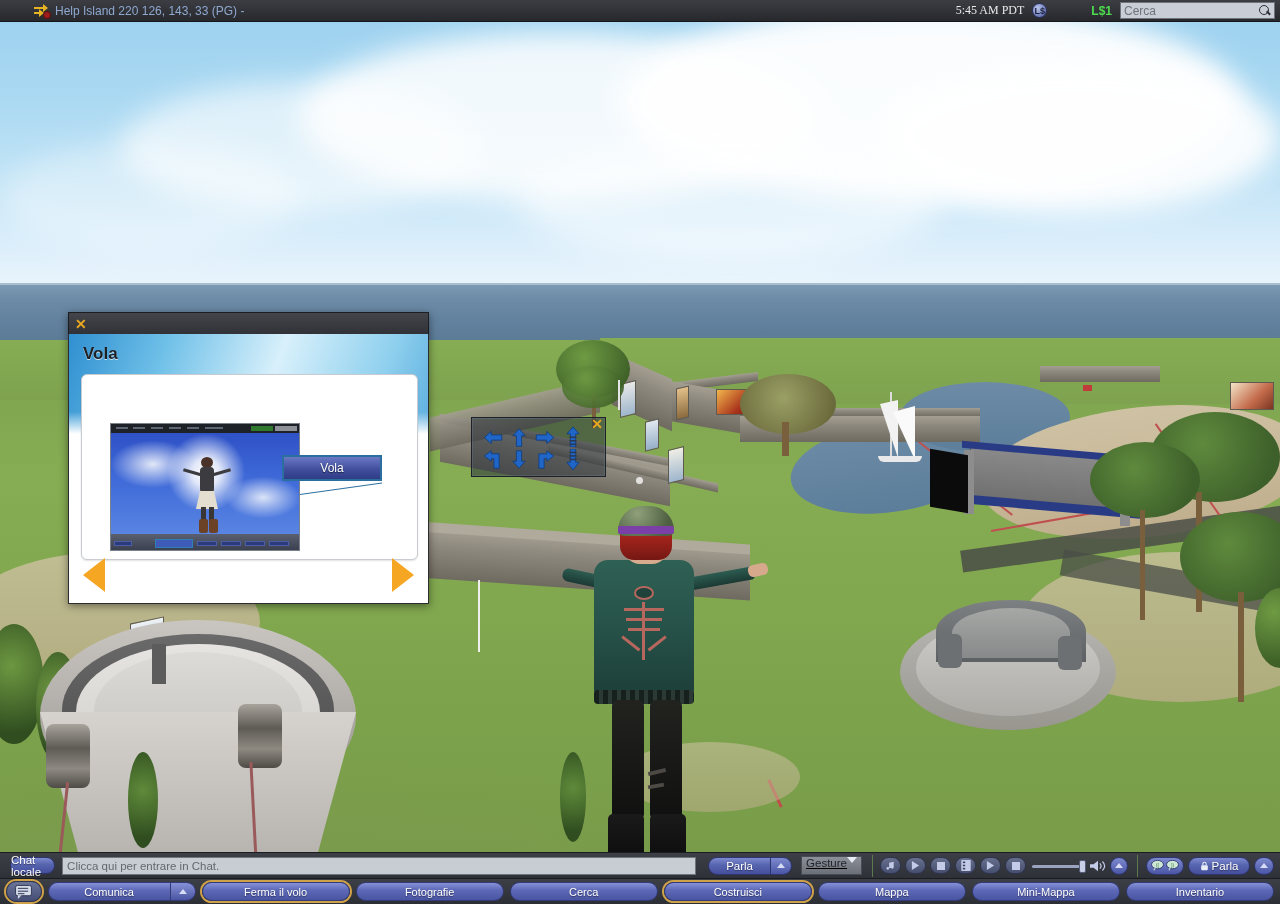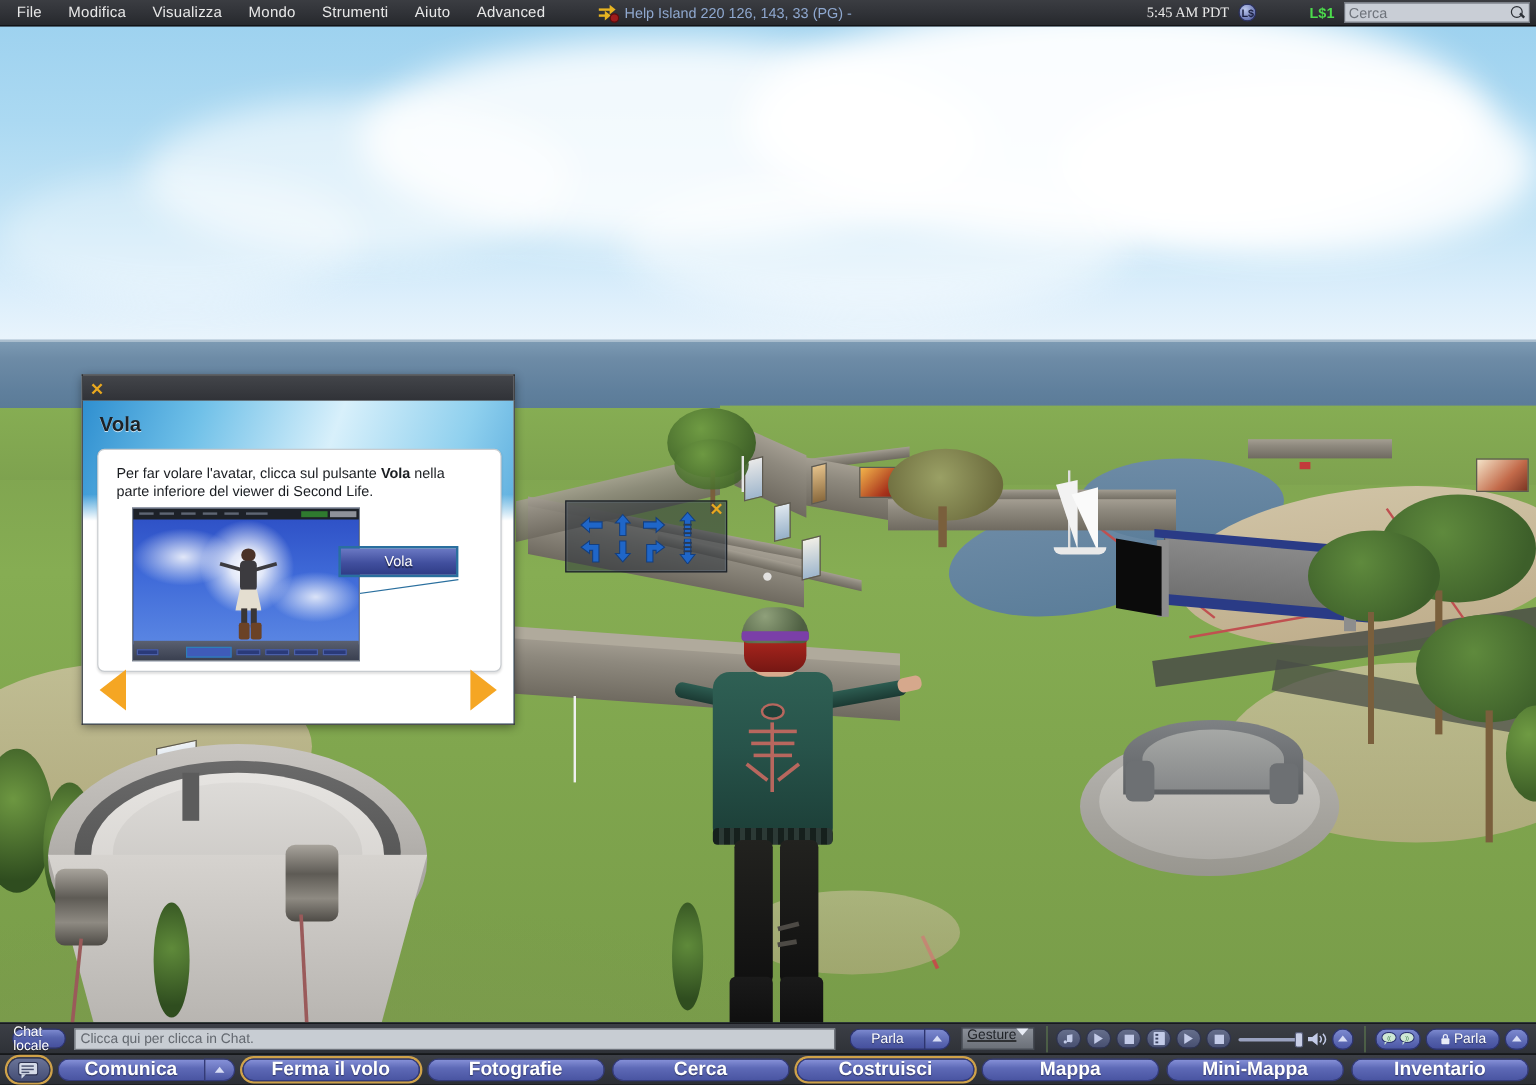--- a/index.html
+++ b/index.html
@@ -271,24 +271,23 @@
   
   #toolbar {
     position:absolute;left:0;top:878px;width:1280px;height:26px;
     background:linear-gradient(180deg,#3c3f46,#2b2e34);
     border-top:1px solid #1a1c20;
     display:flex;align-items:center;gap:6px;padding:0 6px; z-index:55;
   }
   .tbtn {
     height:19px; border-radius:10px;
     background:linear-gradient(180deg,#8691d8 0%,#5d69b6 42%,#4a55a2 100%);
-    border:1px solid #333a78; color:#fff; font-size:16px;
+    border:1px solid #333a78; color:#fff; font-size:11px;
     display:flex;align-items:center;justify-content:center;cursor:pointer;
     text-shadow:0 1px 1px rgba(0,0,0,.45);
-    font-weight:bold;
   }
   .tbtn.hl { box-shadow:0 0 0 2px #cfa24a; }
   #tb-im {
     width:36px;height:21px;border-radius:11px;
     background:linear-gradient(180deg,#6a7498,#444d74);
     border:1px solid #2f3550; box-shadow:0 0 0 2px #cfa24a;
     display:flex;align-items:center;justify-content:center;cursor:pointer;
   }
   #tb-comunica-group { display:flex;align-items:center; }
   #tb-comunica { width:122px; border-radius:10px 0 0 10px; border-right:none; }
@@ -297,29 +296,20 @@
     background:linear-gradient(180deg,#8691d8,#4a55a2); border:1px solid #333a78;
     display:flex;align-items:center;justify-content:center;cursor:pointer;
   }
 </style>
 </head>
 <body>
 
 <div id="app">
 
   <div id="menubar">
-    <div id="menu-left">
-      <div class="menu-item">File</div>
-      <div class="menu-item">Modifica</div>
-      <div class="menu-item">Visualizza</div>
-      <div class="menu-item">Mondo</div>
-      <div class="menu-item">Strumenti</div>
-      <div class="menu-item">Aiuto</div>
-      <div class="menu-item">Advanced</div>
-    </div>
     <div id="location-group">
       <div class="loc-icon">
         <div class="arr"></div>
           <div class="arr arr2"></div>
           <div class="dot"></div>
       </div>
       <div id="location-text">Help Island 220 126, 143, 33 (PG) -</div>
     </div>
     <div id="menu-right">
       <div id="clock">5:45 AM PDT</div>
@@ -540,23 +530,20 @@
   </div>
 
   <div id="tutorial">
     <div id="tut-title">
       <div id="tut-close">✕</div>
     </div>
     <div id="tut-body">
       <div id="tut-heading">Vola</div>
 
       <div id="tut-card">
-        <div id="tut-text">
-          <span>Per far volare l'avatar, clicca sul pulsante </span><b>Vola</b><span> nella parte inferiore del viewer di Second Life.</span>
-        </div>
 
         <svg id="callout-lines">
           <line x1="62" y1="134" x2="200" y2="84" stroke="#2a6f9e" stroke-width="1"></line>
           <line x1="62" y1="136" x2="200" y2="104" stroke="#2a6f9e" stroke-width="1"></line>
           <line x1="86" y1="138" x2="300" y2="108" stroke="#2a6f9e" stroke-width="1"></line>
         </svg>
 
         <div id="illus">
           <div id="illus-top">
             <div class="mini-m" style="left:5px;"></div>
@@ -596,21 +583,21 @@
         </div>
       </div>
 
       <div class="tri" id="tut-prev"></div>
       <div class="tri" id="tut-next"></div>
     </div>
   </div>
 
   <div id="chatbar">
     <div class="pill" id="chat-local">Chat locale</div>
-    <div id="chat-input" placeholder="Clicca qui per entrare in Chat.">Clicca qui per clicca in Chat.</div>
+    <div id="chat-input" placeholder="Clicca qui per entrare in Chat.">Clicca qui per entrare in Chat.</div>
 
     <div class="seg" id="seg-talk">
       <div class="pill" id="talk-btn">Parla</div>
       <div id="talk-up">
           <div class="chev-up"></div>
         </div>
     </div>
 
     <div id="gesture-combo">
       <span>Gesture</span>

